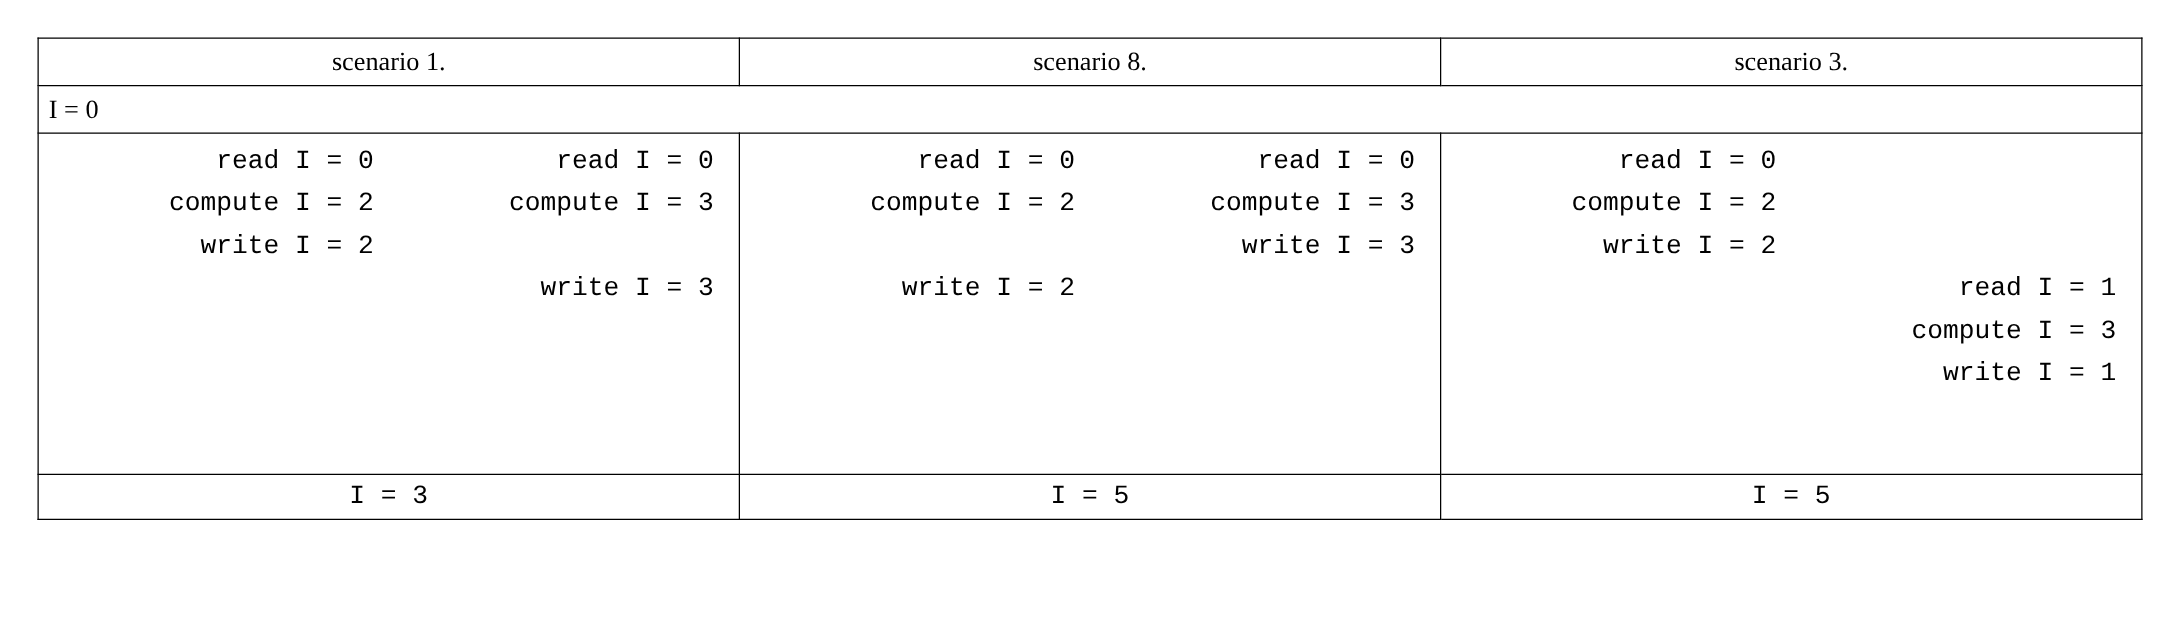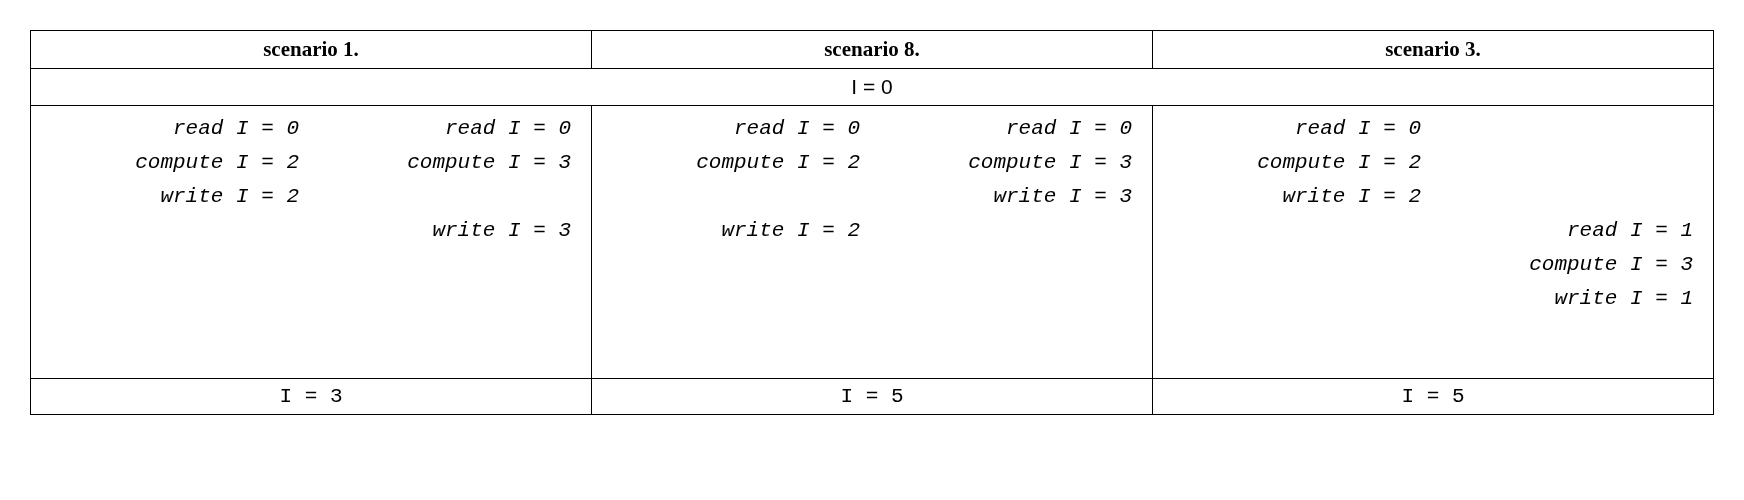--- a/index.html
+++ b/index.html
@@ -13,48 +13,47 @@
     table.outer {
       border-collapse: collapse;
       width: 1684px;
     }
     table.outer > tbody > tr > td,
     table.outer > tbody > tr > th {
       border: 1px solid black;
       padding: 6px 8px;
     }
     th {
-      font-weight: bold;
+      font-weight: normal;
       text-align: center;
       margin-left: 31px;
     }
     .init-row td {
-      text-align: center;
-      font-family: Liberation Sans, sans-serif;
+      text-align: left;
+      font-family: Liberation Serif, serif;
     }
     .result-row td {
       text-align: center;
       font-family: 'Courier New', monospace;
       margin-left: 16px;
     }
     .scenario-cell {
       vertical-align: top;
       height: 260px;
     }
     table.inner {
       width: 100%;
       border-collapse: collapse;
       table-layout: fixed;
     }
     table.inner td {
       border: none;
       padding: 0;
       vertical-align: top;
       width: 50%;
-      font-style: italic;
     }
     .step {
       font-family: 'Courier New', monospace;
       text-align: right;
       padding: 2px 12px 2px 12px;
       white-space: nowrap;
       height: 30px;
       line-height: 30px;
     }
     .mono {

